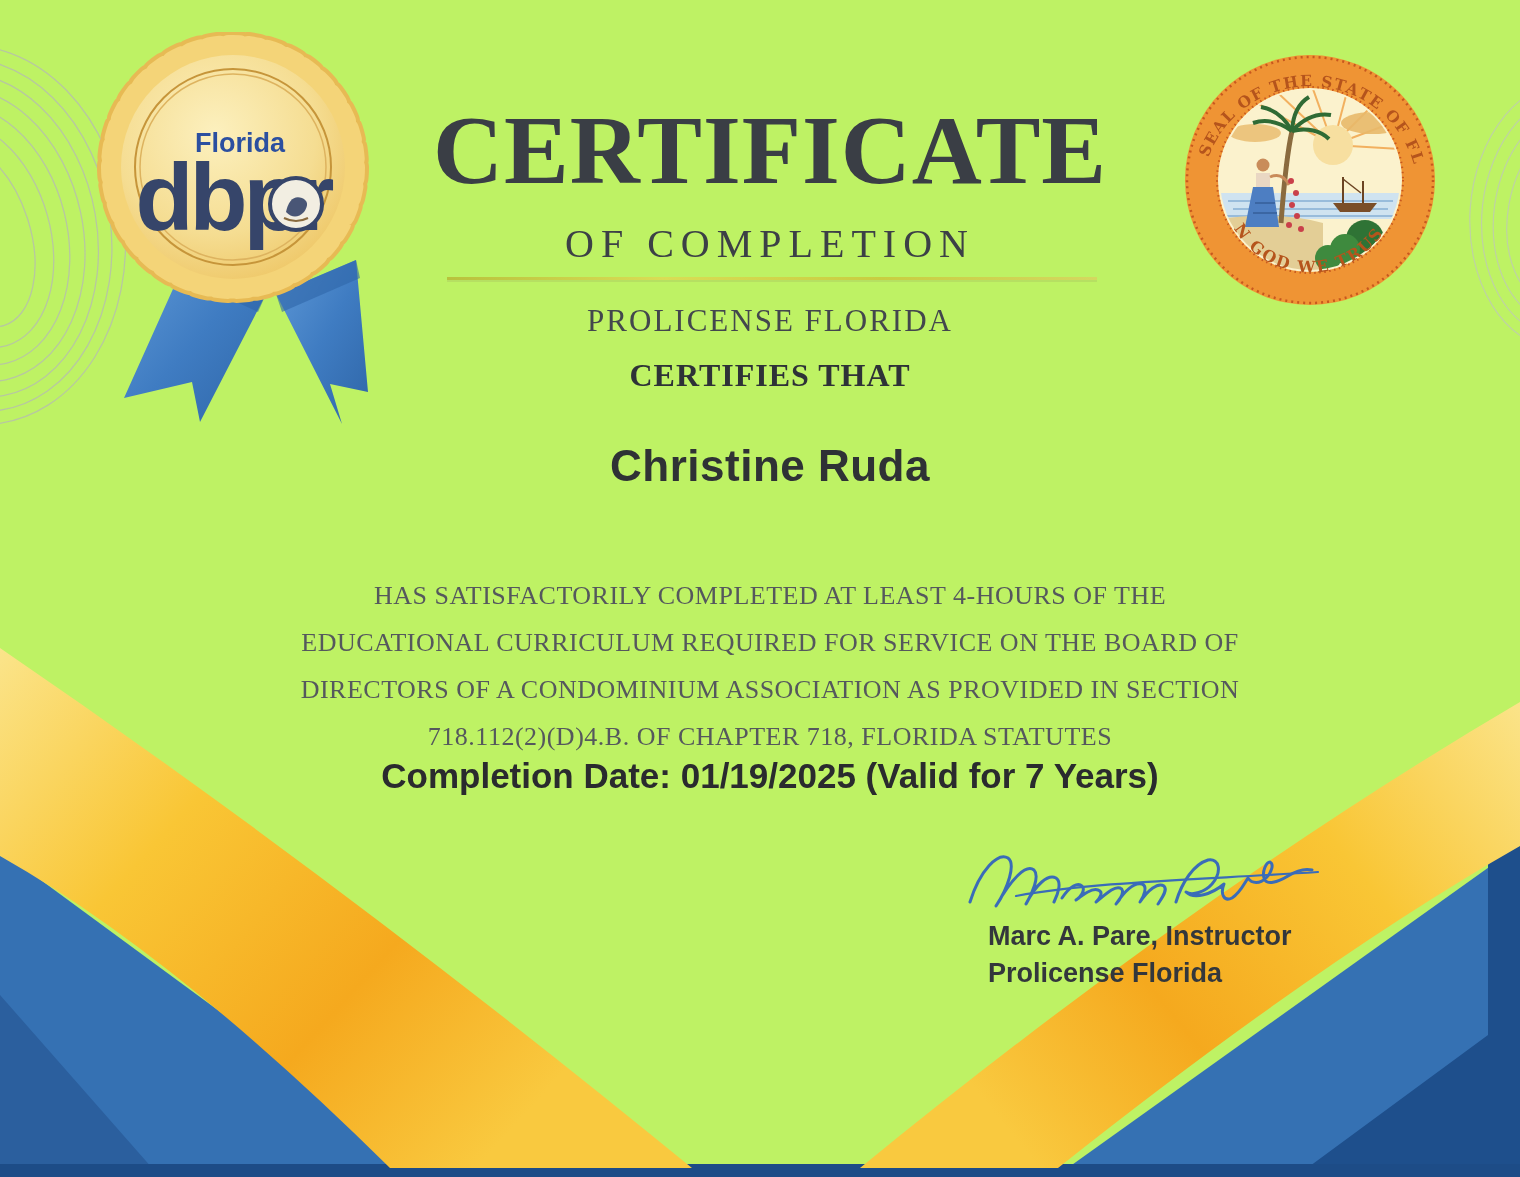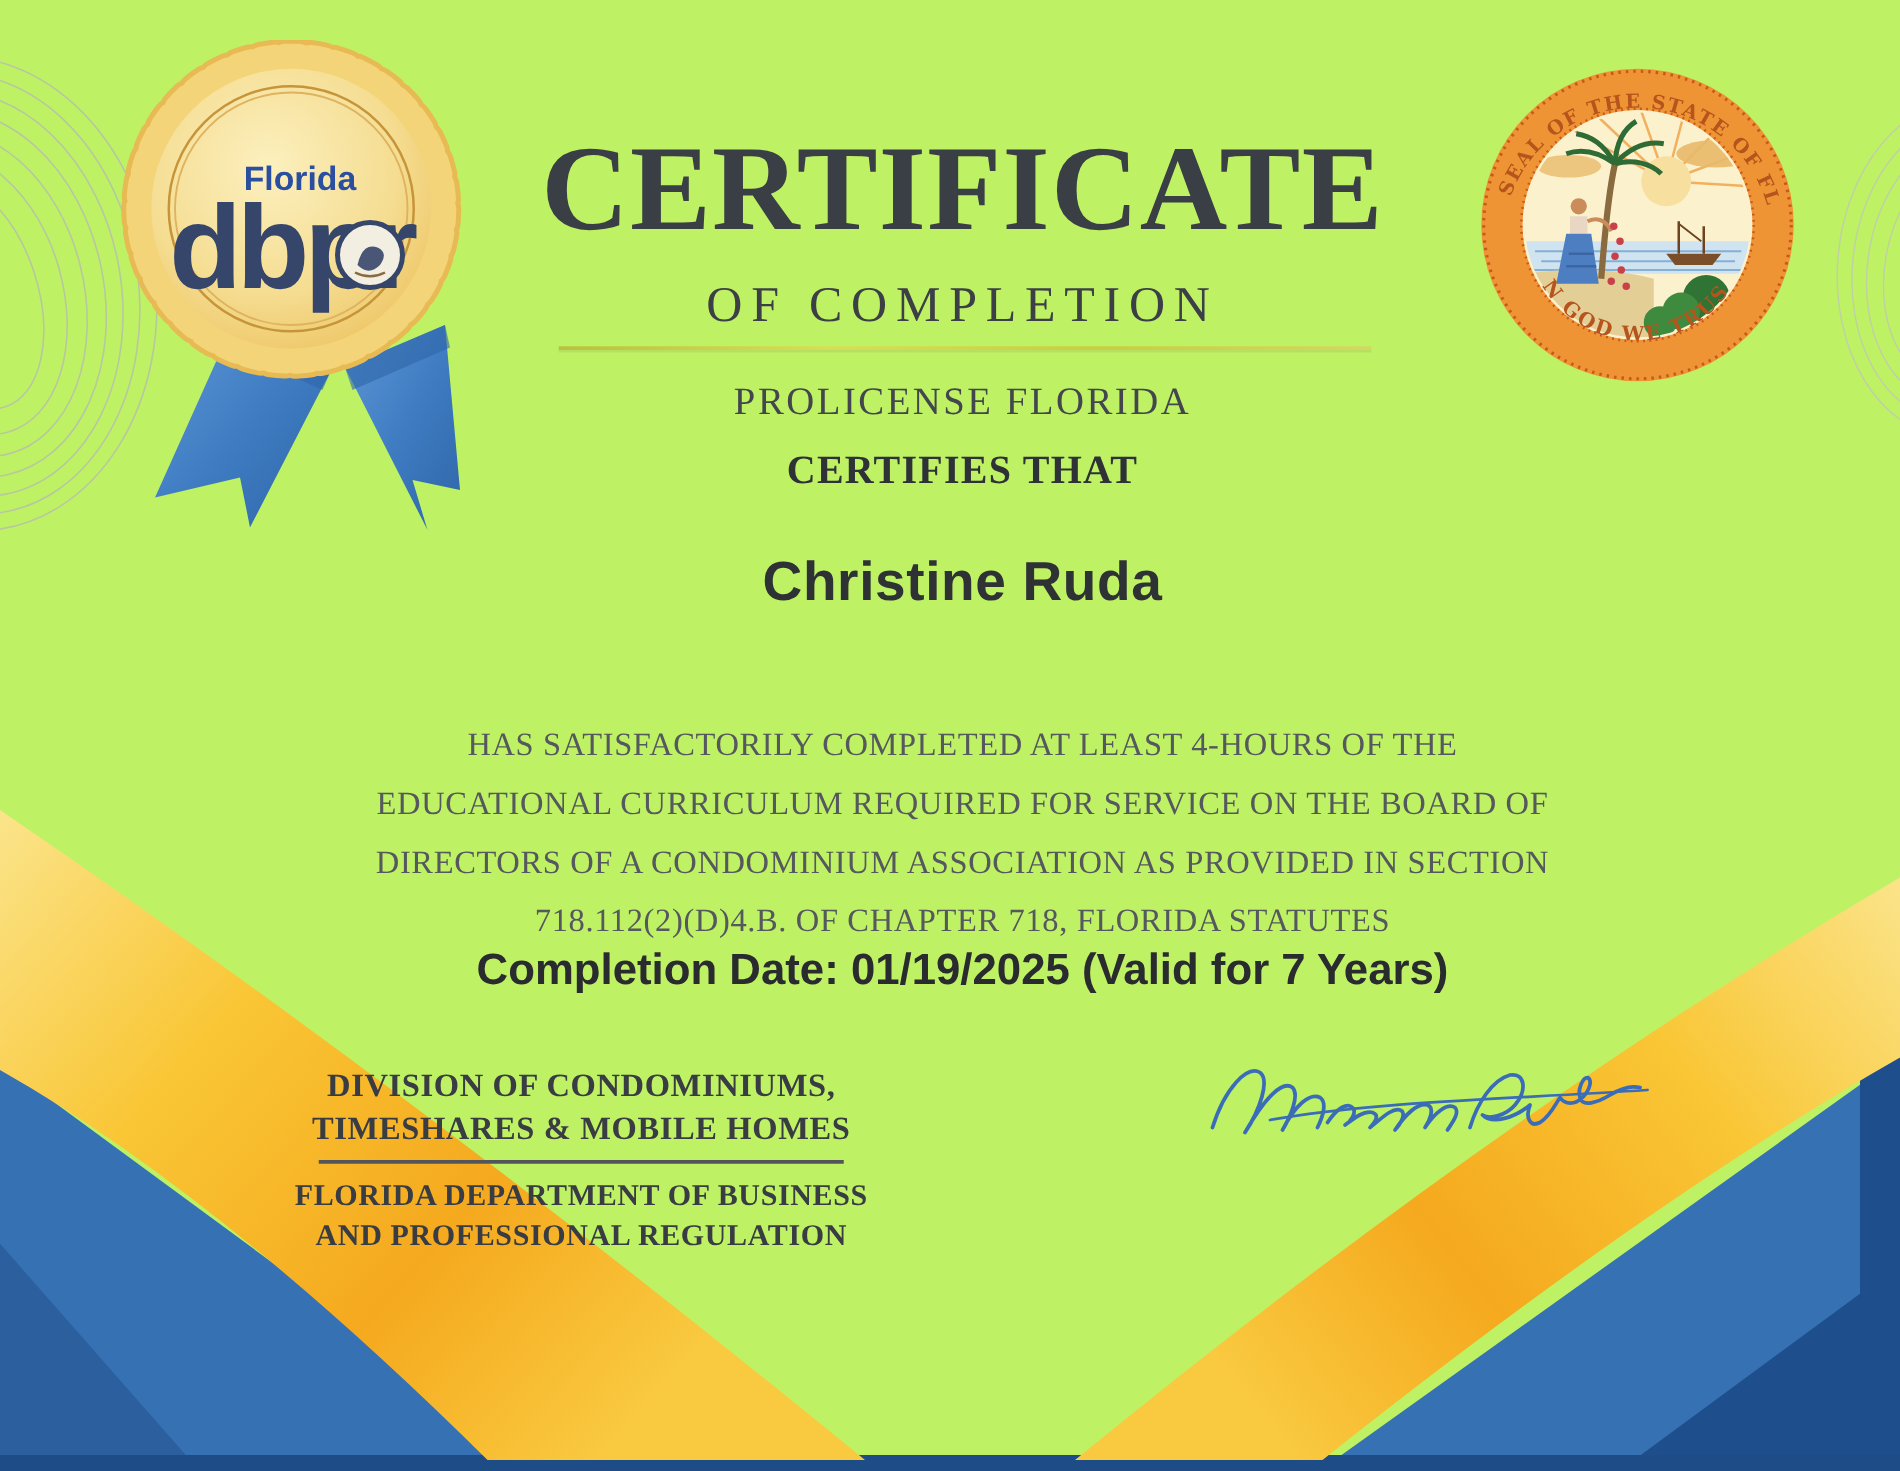--- a/index.html
+++ b/index.html
@@ -241,30 +241,27 @@
 
   <div class="centered body-lines">
     <div>HAS SATISFACTORILY COMPLETED AT LEAST 4-HOURS OF THE</div>
     <div>EDUCATIONAL CURRICULUM REQUIRED FOR SERVICE ON THE BOARD OF</div>
     <div>DIRECTORS OF A CONDOMINIUM ASSOCIATION AS PROVIDED IN SECTION</div>
     <div>718.112(2)(D)4.B. OF CHAPTER 718, FLORIDA STATUTES</div>
   </div>
 
   <div class="centered completion">Completion Date: 01/19/2025 (Valid for 7 Years)</div>
 
-  <div class="footer-left">
-    <div class="l-big">DIVISION OF CONDOMINIUMS,</div>
-    <div class="l-big">TIMESHARES &amp; MOBILE HOMES</div>
-    <div class="rule"></div>
-    <div class="l-small">FLORIDA DEPARTMENT OF BUSINESS</div>
-    <div class="l-small">AND PROFESSIONAL REGULATION</div>
-  </div>
 
   <svg class="sig-svg" width="370" height="90" viewBox="0 0 370 90" aria-label="Marc Antoine Pare">
     <g stroke="#3A6CB8" stroke-width="3" fill="none" stroke-linecap="round" stroke-linejoin="round">
       <path d="M8,66 C18,34 36,16 46,22 C54,28 46,52 34,70 C50,42 64,28 72,34 C78,40 70,58 64,68 C74,48 86,38 94,42 C100,46 96,58 92,66"></path>
       <path d="M100,62 C108,50 116,46 120,50 C124,54 118,62 114,64 C122,58 130,52 136,54 C142,56 138,62 134,66 C144,58 152,50 158,52 C164,54 158,64 154,68 C162,56 172,46 180,48 C186,50 182,60 178,66 C186,54 196,46 202,50 C206,54 200,62 196,68"></path>
       <path d="M214,66 C220,46 232,28 246,24 C258,22 260,36 250,48 C243,56 230,60 224,56 C232,64 250,58 262,48 C258,58 262,66 270,62 C278,57 282,48 286,42 C290,48 298,48 304,42 C310,36 312,28 308,26 C304,26 300,36 302,42 C304,50 316,46 326,40 C334,35 342,32 350,34"></path>
       <path d="M54,60 C130,46 230,44 356,36" stroke-width="2.2"></path>
     </g>
   </svg>
+  <div class="sig-block">
+    <div>Marc A. Pare, Instructor</div>
+    <div>Prolicense Florida</div>
+  </div>
 
 </div>
 
 </body></html>

